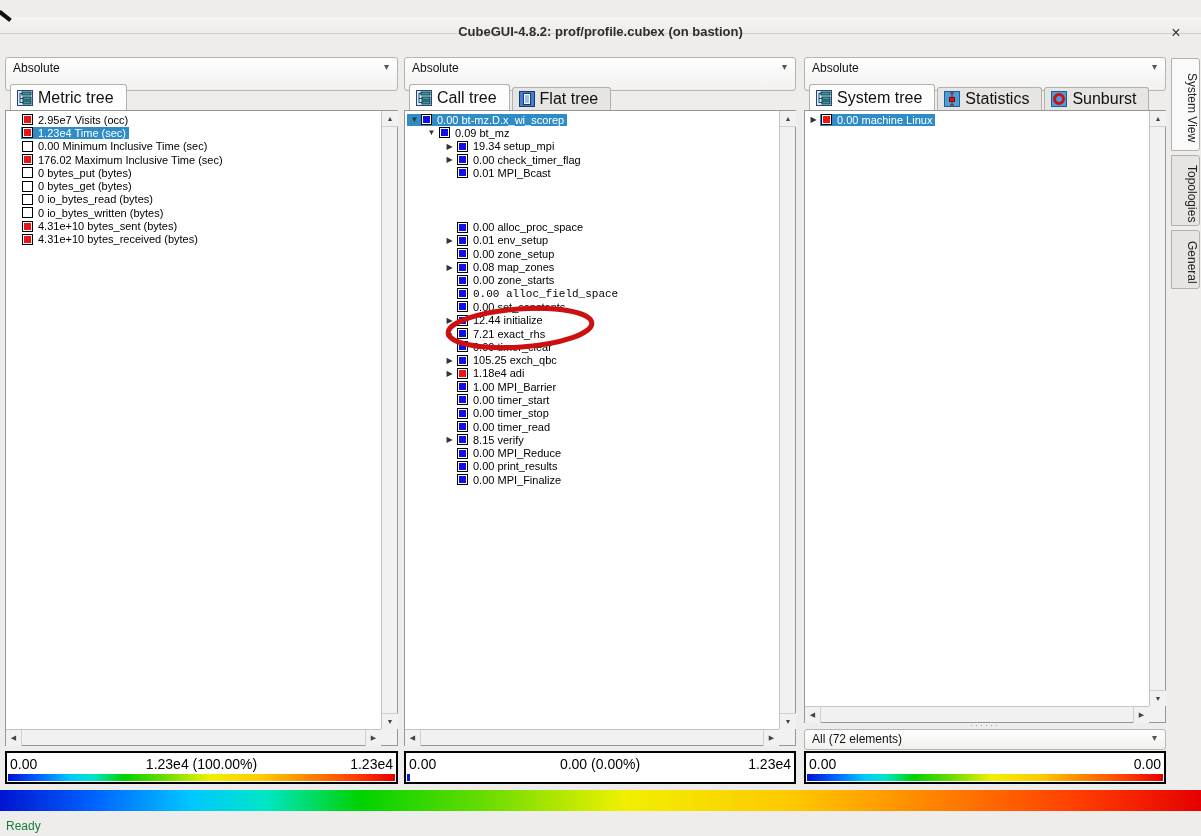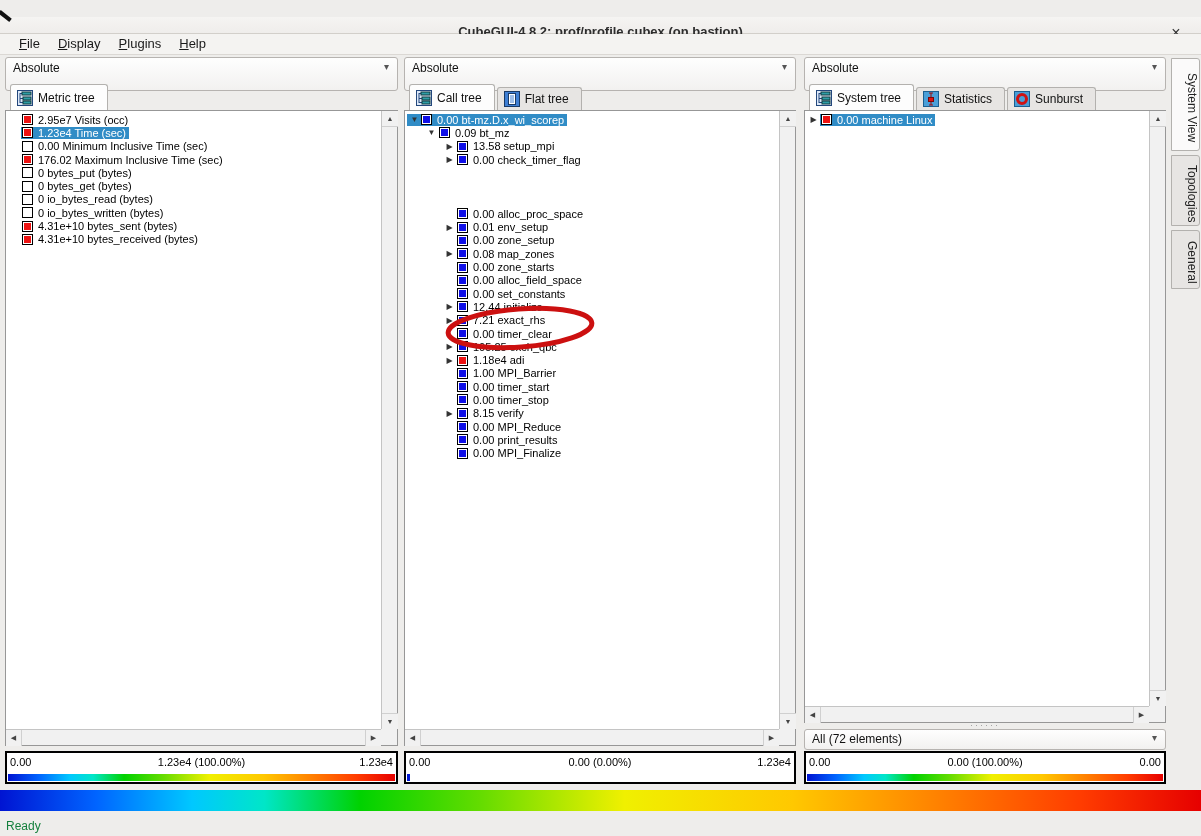--- a/index.html
+++ b/index.html
@@ -23,21 +23,21 @@
 
   
   .combo { position:absolute; height:34px; background:linear-gradient(#fefefe,#f2f1f0);
     border:1px solid #b6b3b0; border-radius:3px; font-size:12px; color:#111; }
   .combo .combo-label { position:absolute; left:7px; top:3px; }
   .combo .combo-arrow { position:absolute; right:8px; top:3px; font-size:10px; color:#555; }
 
   
   .tabbar { position:absolute; height:27px; display:flex; align-items:flex-end; }
   .tab { display:flex; align-items:center; gap:5px; border:1px solid #b3b1ae; border-bottom:none;
-    border-radius:3px 3px 0 0; padding:0 12px 0 6px; font-size:12px; color:#111;
+    border-radius:3px 3px 0 0; padding:0 12px 0 6px; font-size:16px; color:#111;
     background:#e7e5e3; height:23px; margin-right:2px; }
   .tab.active { background:#fdfdfd; height:26px; }
   .tab .tabicon { width:16px; height:16px; display:inline-block; }
 
   
   .treewrap { position:absolute; background:#fff; border:1px solid #979797; }
   .tree-content { position:absolute; left:0; top:0; right:16px; bottom:16px; overflow:hidden; padding:2px 0 0 2px; }
   .trow { display:flex; align-items:center; height:13.3px; white-space:nowrap; }
   .t-arrow { display:inline-block; width:13px; font-size:8px; color:#333; text-align:center; flex:0 0 13px; }
   .t-sel { display:inline-flex; align-items:center; padding:0 3px 0 1px; }
@@ -58,21 +58,21 @@
   .vscroll .down { bottom:0; border-top:1px solid #d0d0d0; }
   .hscroll .left { left:0; border-right:1px solid #d0d0d0; }
   .hscroll .right { right:0; border-left:1px solid #d0d0d0; }
   .scorner { position:absolute; right:0; bottom:0; width:16px; height:16px; background:#f1f1f1; }
 
   
   .splitdots { position:absolute; height:5px; text-align:center; font-size:9px;
     line-height:3px; color:#9a9a9a; letter-spacing:2px; }
 
   
-  .vbar { position:absolute; height:33px; background:#fff; border:2px solid #000; font-size:11px; color:#000; }
+  .vbar { position:absolute; height:33px; background:#fff; border:2px solid #000; font-size:14px; color:#000; }
   .vbar .vmin { position:absolute; left:3px; top:3px; }
   .vbar .vmid { position:absolute; left:0; right:0; top:3px; text-align:center; }
   .vbar .vmax { position:absolute; right:3px; top:3px; }
   .vfill { position:absolute; left:1px; bottom:1px; height:7px;
     background-image:linear-gradient(90deg,#0014d2 0%,#0064ff 8%,#00c8ff 16%,#00e6c8 22%,#00d200 30%,#64dc00 40%,#f0f000 52%,#ffc800 66%,#ff8200 78%,#ff3c00 90%,#e60000 100%);
     background-repeat:no-repeat; }
 
   
   .legend { position:absolute; left:0; top:790px; width:1201px; height:21px;
     background:linear-gradient(90deg,#0014d2 0%,#0064ff 8%,#00c8ff 16%,#00e6c8 22%,#00d200 30%,#64dc00 40%,#f0f000 52%,#ffc800 66%,#ff8200 78%,#ff3c00 90%,#e60000 100%); }
@@ -94,21 +94,20 @@
 <body>
 
 <div class="window">
 
   <div class="titlebar">
     <div class="corner-mark"></div>
     <div class="title">CubeGUI-4.8.2: prof/profile.cubex (on bastion)</div>
     <div class="close">×</div>
   </div>
 
-  <div class="menubar" id="menubar"><span class="menu-item"><u>F</u>ile</span><span class="menu-item"><u>D</u>isplay</span><span class="menu-item"><u>P</u>lugins</span><span class="menu-item"><u>H</u>elp</span></div>
 
   <div class="combo" style="left:5px;top:57px;width:393px;">
     <span class="combo-label">Absolute</span>
     <span class="combo-arrow">▾</span>
   </div>
   <div class="combo" style="left:404px;top:57px;width:392px;">
     <span class="combo-label">Absolute</span>
     <span class="combo-arrow">▾</span>
   </div>
   <div class="combo" style="left:804px;top:57px;width:362px;">
@@ -273,30 +272,37 @@
           <span class="t-arrow">▼</span>
           <span class="t-sel">
             <span class="t-box" style="background: rgb(15, 15, 232);"></span>
             <span class="t-label">0.09 bt_mz</span>
           </span>
         </div>
         <div class="trow" style="margin-left: 36px;">
           <span class="t-arrow">▶</span>
           <span class="t-sel">
             <span class="t-box" style="background: rgb(15, 15, 232);"></span>
-            <span class="t-label">13.58 setup_mpi</span>
+            <span class="t-label">19.34 setup_mpi</span>
           </span>
         </div>
         <div class="trow" style="margin-left: 36px;">
           <span class="t-arrow">▶</span>
           <span class="t-sel">
             <span class="t-box" style="background: rgb(15, 15, 232);"></span>
             <span class="t-label">0.00 check_timer_flag</span>
           </span>
         </div>
+        <div class="trow" style="margin-left: 36px;">
+          <span class="t-arrow"></span>
+          <span class="t-sel">
+            <span class="t-box" style="background: rgb(15, 15, 232);"></span>
+            <span class="t-label">0.01 MPI_Bcast</span>
+          </span>
+        </div>
         <div class="trow" style="margin-left: 36px; margin-top: 41px;">
           <span class="t-arrow"></span>
           <span class="t-sel">
             <span class="t-box" style="background: rgb(15, 15, 232);"></span>
             <span class="t-label">0.00 alloc_proc_space</span>
           </span>
         </div>
         <div class="trow" style="margin-left: 36px;">
           <span class="t-arrow">▶</span>
           <span class="t-sel">
@@ -318,21 +324,21 @@
             <span class="t-label">0.08 map_zones</span>
           </span>
         </div>
         <div class="trow" style="margin-left: 36px;">
           <span class="t-arrow"></span>
           <span class="t-sel">
             <span class="t-box" style="background: rgb(15, 15, 232);"></span>
             <span class="t-label">0.00 zone_starts</span>
           </span>
         </div>
-        <div class="trow" style="margin-left: 36px;">
+        <div class="trow" style="margin-left: 36px; font-family: Liberation Mono, monospace;">
           <span class="t-arrow"></span>
           <span class="t-sel">
             <span class="t-box" style="background: rgb(15, 15, 232);"></span>
             <span class="t-label">0.00 alloc_field_space</span>
           </span>
         </div>
         <div class="trow" style="margin-left: 36px;">
           <span class="t-arrow"></span>
           <span class="t-sel">
             <span class="t-box" style="background: rgb(15, 15, 232);"></span>
@@ -386,20 +392,27 @@
           <span class="t-sel">
             <span class="t-box" style="background: rgb(15, 15, 232);"></span>
             <span class="t-label">0.00 timer_start</span>
           </span>
         </div>
         <div class="trow" style="margin-left: 36px;">
           <span class="t-arrow"></span>
           <span class="t-sel">
             <span class="t-box" style="background: rgb(15, 15, 232);"></span>
             <span class="t-label">0.00 timer_stop</span>
+          </span>
+        </div>
+        <div class="trow" style="margin-left: 36px;">
+          <span class="t-arrow"></span>
+          <span class="t-sel">
+            <span class="t-box" style="background: rgb(15, 15, 232);"></span>
+            <span class="t-label">0.00 timer_read</span>
           </span>
         </div>
         <div class="trow" style="margin-left: 36px;">
           <span class="t-arrow">▶</span>
           <span class="t-sel">
             <span class="t-box" style="background: rgb(15, 15, 232);"></span>
             <span class="t-label">8.15 verify</span>
           </span>
         </div>
         <div class="trow" style="margin-left: 36px;">
@@ -469,21 +482,20 @@
     <div class="vfill" id="vfill-metric" style="width: calc(100% - 2px); background-size: 100% 100%;"></div>
   </div>
   <div class="vbar" style="left:404px;top:751px;width:392px;">
     <span class="vmin">0.00</span>
     <span class="vmid">0.00 (0.00%)</span>
     <span class="vmax">1.23e4</span>
     <div class="vfill" id="vfill-call" style="width: calc(0.8% - 0.016px); background-size: 12500% 100%;"></div>
   </div>
   <div class="vbar" style="left:804px;top:751px;width:362px;">
     <span class="vmin">0.00</span>
-    <span class="vmid">0.00 (100.00%)</span>
     <span class="vmax">0.00</span>
     <div class="vfill" id="vfill-system" style="width: calc(100% - 2px); background-size: 100% 100%;"></div>
   </div>
 
   <div class="legend"></div>
 
   <div class="statusbar">
     <span>Ready</span>
   </div>
 

